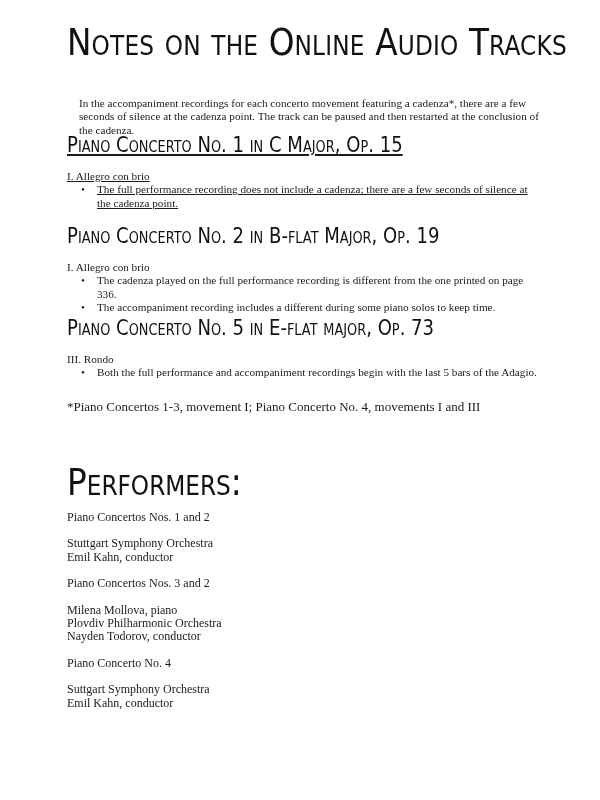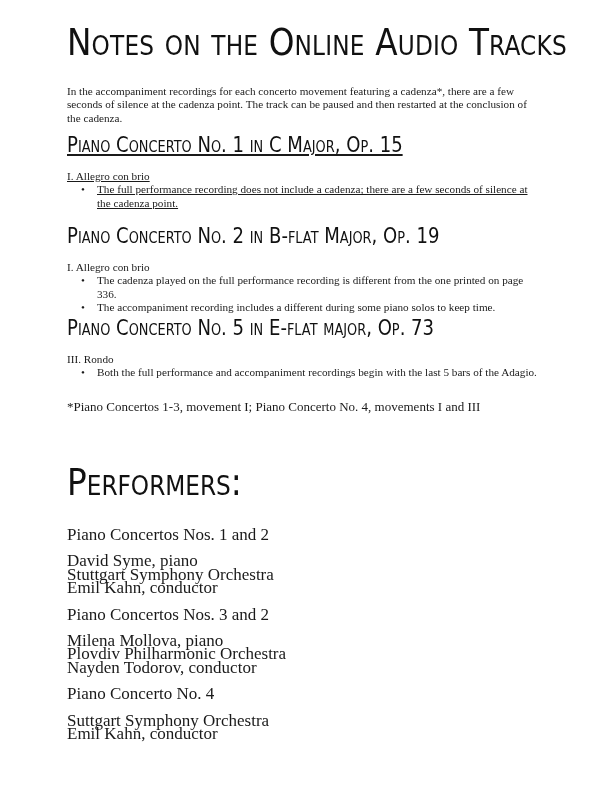--- a/index.html
+++ b/index.html
@@ -37,21 +37,21 @@
       transform: scaleX(0.86);
       transform-origin: left center;
     }
     .intro {
       position: absolute;
       left: 0;
       top: 85px;
       width: 470px;
       font-size: 11.2px;
       line-height: 13.4px;
-      margin: 0;
+      margin: 12px;
     }
     .concerto {
       position: absolute;
       left: 0;
       width: 500px;
     }
     .concerto h2 {
       margin: 0;
       font-family: "DejaVu Sans", "Liberation Sans", sans-serif;
       font-weight: normal;
@@ -104,23 +104,23 @@
       font-variant: small-caps;
       line-height: 40px;
       white-space: nowrap;
       color: #111;
       transform: scaleX(0.86);
       transform-origin: left center;
     }
     .performers {
       position: absolute;
       left: 0;
-      top: 528px;
+      top: 511px;
       width: 400px;
-      font-size: 17px;
+      font-size: 12px;
       line-height: 13.4px;
     }
     .group-label {
       margin: 0 0 13px 0;
     }
     .group-lines {
       margin: 0 0 13px 0;
     }
     .group-lines div {
       margin: 0;
@@ -173,21 +173,20 @@
   </section>
 
   <p class="footnote">*Piano Concertos 1-3, movement I; Piano Concerto No. 4, movements I and III</p>
 
   <h1 class="performers-title">Performers:</h1>
 
   <div class="performers">
     <div>
       <div class="group-label">Piano Concertos Nos. 1 and 2</div>
       <div class="group-lines">
-        <div>David Syme, piano</div>
         <div>Stuttgart Symphony Orchestra</div>
         <div>Emil Kahn, conductor</div>
       </div>
     </div>
     <div>
       <div class="group-label">Piano Concertos Nos. 3 and 2</div>
       <div class="group-lines">
         <div>Milena Mollova, piano</div>
         <div>Plovdiv Philharmonic Orchestra</div>
         <div>Nayden Todorov, conductor</div>

